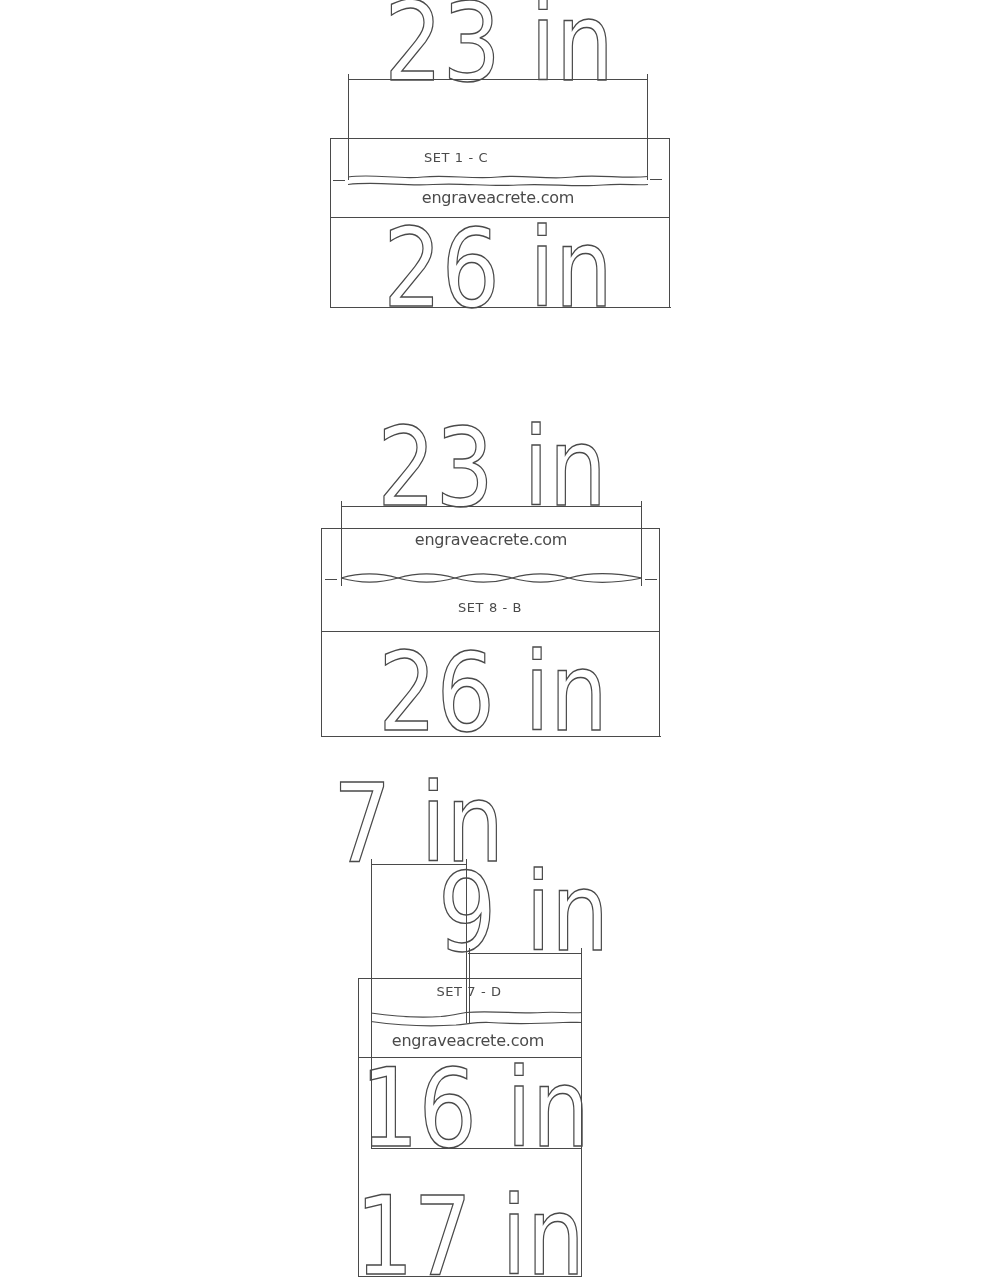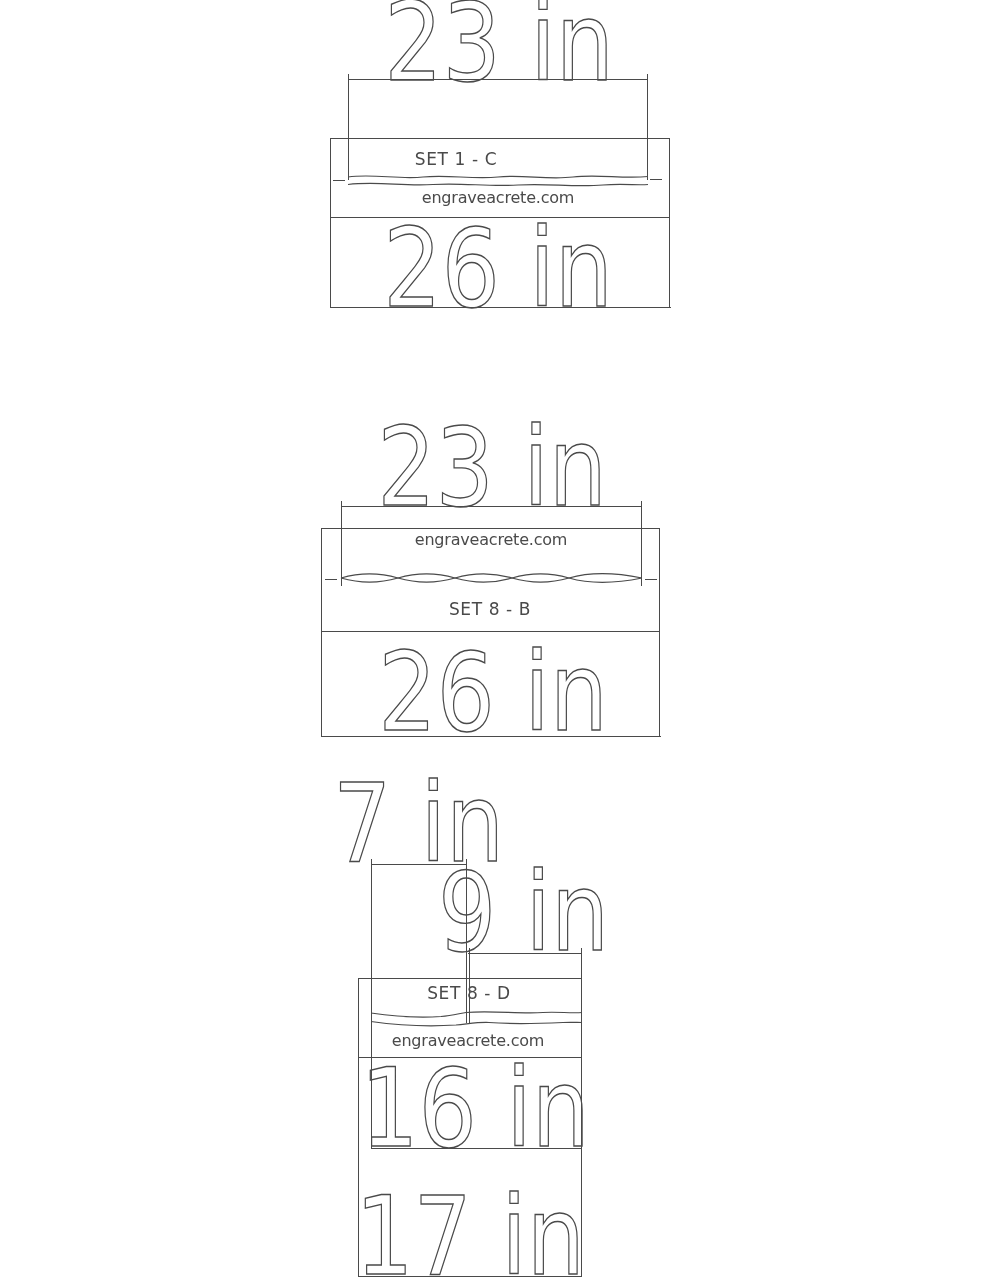--- a/index.html
+++ b/index.html
@@ -19,21 +19,21 @@
     font-size:108px;line-height:1;text-align:center;white-space:nowrap;
     transform:scaleX(.85);transform-origin:center top;
   }
   @supports not (-webkit-text-stroke: 1px #000){
     .dim{color:#4a4a4a;}
   }
   .small{
     position:absolute;color:#4a4a4a;line-height:1;text-align:center;white-space:nowrap;
     font-family:"DejaVu Sans",sans-serif;
   }
-  .set-label{font-size:17px;letter-spacing:.6px;}
+  .set-label{font-size:13px;letter-spacing:.6px;}
   .brand{font-size:16px;letter-spacing:-.2px;}
   svg.wavy{position:absolute;overflow:visible;}
   svg.wavy path{fill:none;stroke:#4a4a4a;stroke-width:1.2;}
 </style>
 </head>
 <body>
 
 <div id="canvas">
 
   <div class="fig">
@@ -99,21 +99,21 @@
 
     <div class="dim" style="left:423px;top:859px;width:200px;">9 in</div>
 
     <div class="ln h" style="left:468px;top:953px;width:113.5px;"></div>
     <div class="ln v" style="left:468.5px;top:948px;height:75px;"></div>
     <div class="ln v" style="left:581px;top:948px;height:329px;"></div>
 
     <div class="ln h" style="left:358px;top:978px;width:223.5px;"></div>
     <div class="ln v" style="left:358px;top:978px;height:299px;"></div>
 
-    <div class="small set-label" style="left:419px;top:985px;width:100px;">SET 8 - D</div>
+    <div class="small set-label" style="left:419px;top:985px;width:100px;">SET 7 - D</div>
 
     <svg class="wavy" style="left:371px;top:1006px;" width="211" height="24" viewBox="0 0 211 24">
       <path d="M0 7 C20 10 45 12 70 10.5 C82 9.5 90 7 95 6.5 C120 4.5 150 8 172 6.5 C186 5.5 200 7.5 211 6.5"></path>
       <path d="M0 15.5 C25 19 55 21 85 19 C100 17.5 108 16 118 16.5 C143 18.5 170 17.5 192 16.5 C200 16 206 16.5 211 16.5"></path>
     </svg>
 
     <div class="small brand" style="left:368px;top:1033px;width:200px;">engraveacrete.com</div>
 
     <div class="ln h" style="left:358px;top:1057px;width:223.5px;"></div>
 

